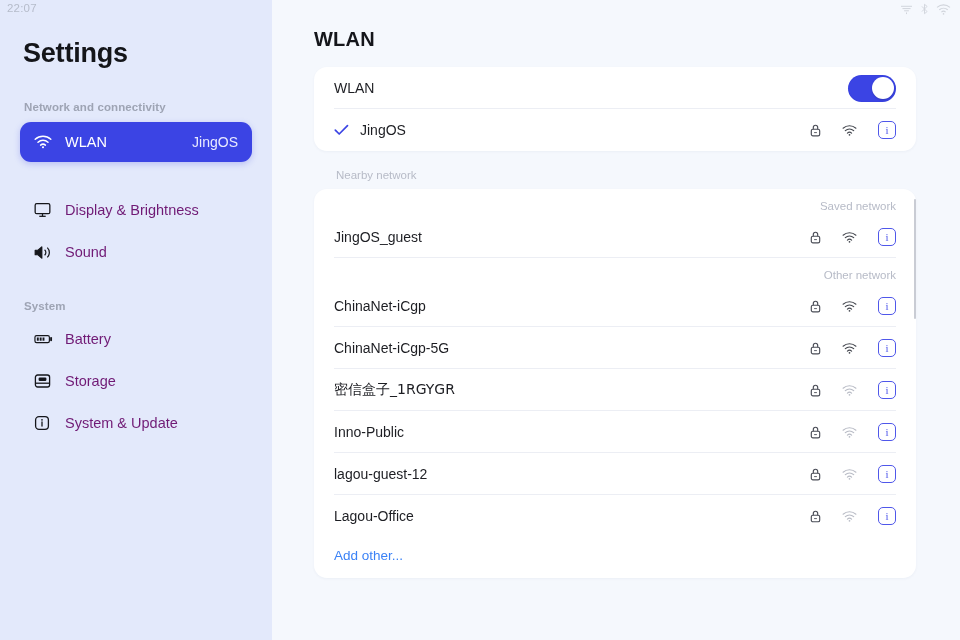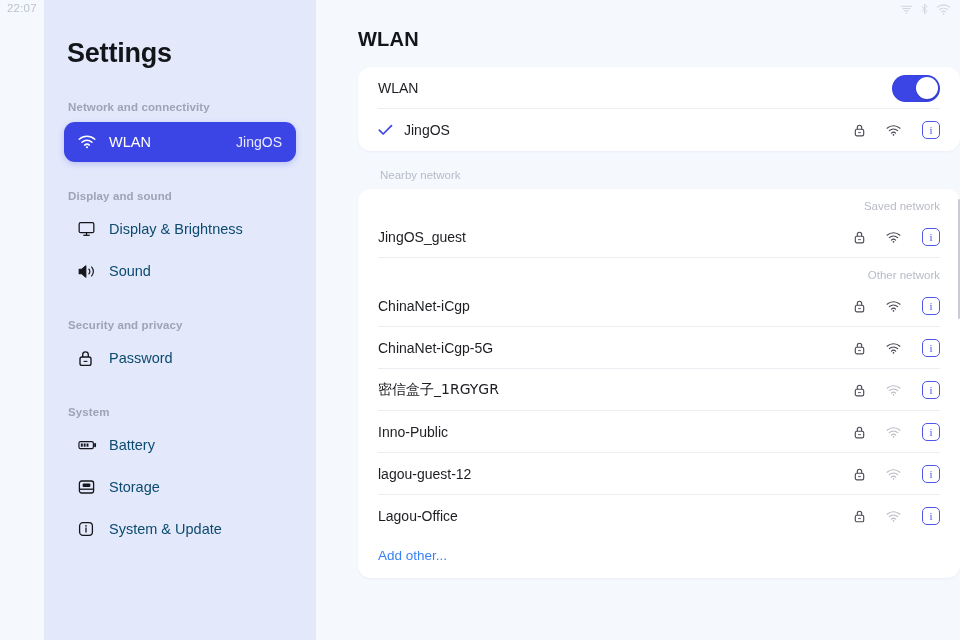--- a/index.html
+++ b/index.html
@@ -23,35 +23,35 @@
     letter-spacing: .2px; line-height: 1;
   }
   .status-icons { display: flex; align-items: center; gap: 7px; opacity: .30; }
   .status-icons svg { display: block; }
 
   
   .sidebar {
     width: 272px; height: 640px;
     background: #e3e9fb;
     padding: 0 20px;
-    position: relative; flex: 0 0 272px; margin-left: 44px;
+    position: relative; flex: 0 0 272px;
   }
   .app-title {
     font-size: 27px; font-weight: 700; color: #141519;
     margin-top: 38px; margin-left: 3px; letter-spacing: -0.2px;
   }
   .group-label {
     font-size: 11.5px; color: #9ea4b4; font-weight: 700;
     margin-left: 4px; letter-spacing: .1px;
   }
   .nav-item {
     display: flex; align-items: center;
     height: 40px; border-radius: 11px;
     padding: 0 14px;
-    color: #0c4a6e; font-size: 14.5px;
+    color: #701a75; font-size: 14.5px;
     cursor: pointer; position: relative;
   }
   .nav-item .nav-ico {
     width: 22px; display: flex; align-items: center; justify-content: flex-start;
     margin-right: 9px; color: #15161b;
   }
   .nav-item .nav-ico svg { display: block; }
   .nav-item.active {
     background: #3b44e4; color: #fff;
     box-shadow: 0 2px 6px rgba(59,68,228,.25);
@@ -188,21 +188,20 @@
             <path d="M6.6 10.1 A3.8 3.8 0 0 1 11.4 10.1"></path>
             <circle cx="9" cy="12.2" r="1.05" fill="currentColor" stroke="none"></circle>
           </svg>
         </span>
         <span>WLAN</span>
         <span class="nav-value">JingOS</span>
       </div>
     </div>
 
     <div style="margin-top:28px">
-      <div class="group-label">Display and sound</div>
       <div class="nav-item" style="margin-top:7px">
         <span class="nav-ico">
           <svg width="17" height="16" viewBox="0 0 18 17" fill="none" stroke="currentColor" stroke-width="1.35">
             <rect x="1.2" y="1.8" width="15.6" height="10.6" rx="1.6"></rect>
             <path d="M9 12.4 L9 15.2"></path>
               <path d="M5.6 15.2 L12.4 15.2"></path>
           </svg>
         </span>
         <span>Display &amp; Brightness</span>
       </div>
@@ -211,33 +210,20 @@
           <svg width="18" height="15" viewBox="0 0 19 16" fill="none" stroke="currentColor" stroke-width="1.3" stroke-linejoin="round">
             <path d="M1.2 5.6 L4.2 5.6 L8.2 2 L8.2 14 L4.2 10.4 L1.2 10.4 Z" fill="currentColor"></path>
             <path d="M11.2 5 A4 4 0 0 1 11.2 11" fill="none"></path>
             <path d="M14.1 2.8 A7.3 7.3 0 0 1 14.1 13.2" fill="none"></path>
           </svg>
         </span>
         <span>Sound</span>
       </div>
     </div>
 
-    <div style="margin-top:28px">
-      <div class="group-label">Security and privacy</div>
-      <div class="nav-item" style="margin-top:7px">
-        <span class="nav-ico">
-          <svg width="15" height="17" viewBox="0 0 15 17" fill="none" stroke="currentColor" stroke-width="1.35">
-            <rect x="2" y="7" width="11" height="8.4" rx="1.9"></rect>
-            <path d="M4.7 7 L4.7 4.7 A2.8 2.8 0 0 1 10.3 4.7 L10.3 7"></path>
-            <path d="M5.6 11.4 L9.4 11.4" stroke-width="1.1"></path>
-          </svg>
-        </span>
-        <span>Password</span>
-      </div>
-    </div>
 
     <div style="margin-top:28px">
       <div class="group-label">System</div>
       <div class="nav-item" style="margin-top:7px">
         <span class="nav-ico">
           <svg width="19" height="12" viewBox="0 0 20 12" fill="none" stroke="currentColor" stroke-width="1.25">
             <rect x="1" y="2.4" width="15.2" height="7.4" rx="1.7"></rect>
             <path d="M18 4.8 L18 7.4" stroke-width="2" stroke-linecap="round"></path>
             <rect x="3" y="4.4" width="2" height="3.4" fill="currentColor" stroke="none"></rect>
             <rect x="6" y="4.4" width="2" height="3.4" fill="currentColor" stroke="none"></rect>

